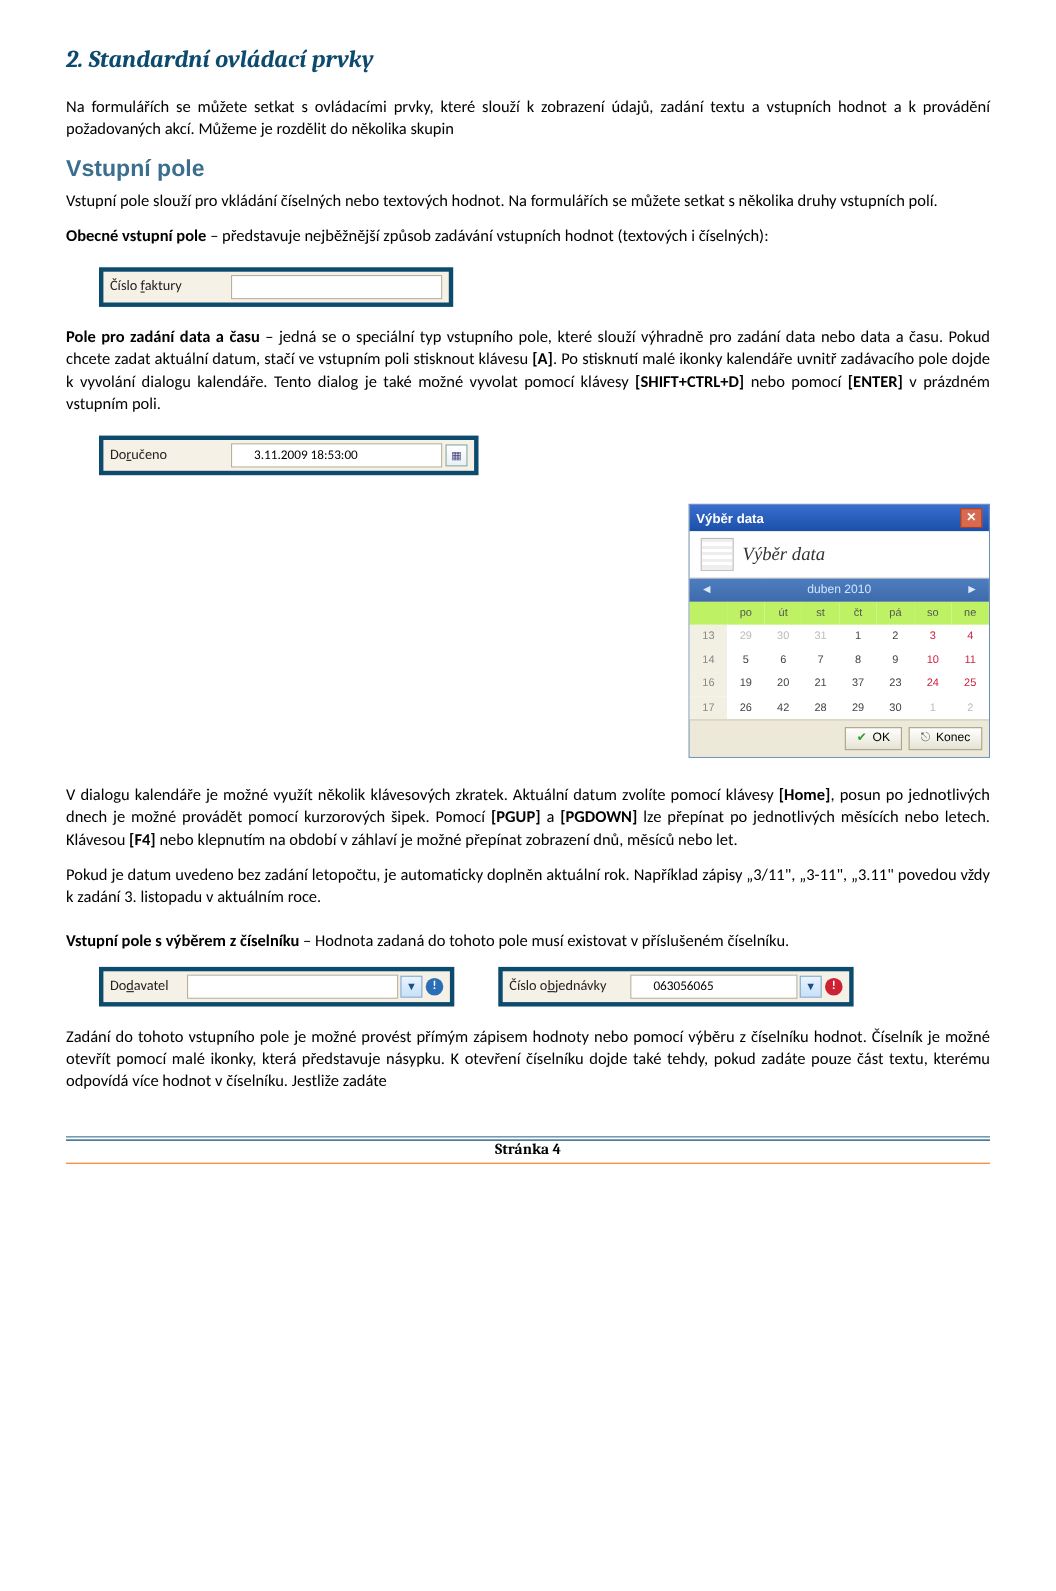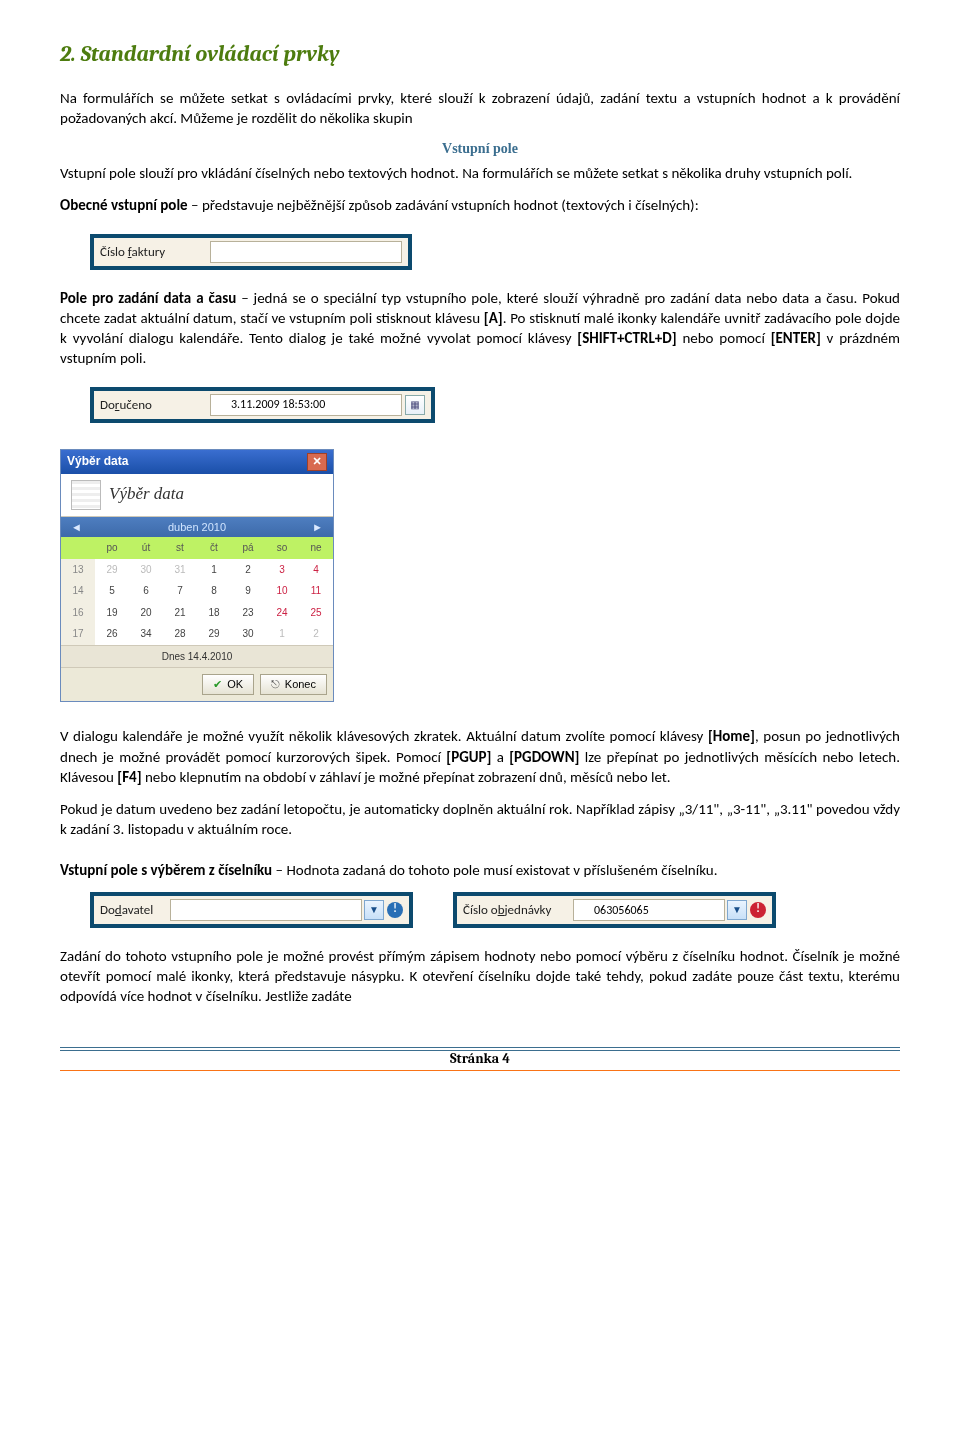--- a/index.html
+++ b/index.html
@@ -6,34 +6,33 @@
     font-family: Calibri, "Segoe UI", Arial, sans-serif;
     font-size: 15px;
     color: #000;
     margin: 0;
     padding: 40px 60px 20px 60px;
     width: 840px;
     background: #fff;
     line-height: 1.35;
   }
   h2.section-title {
-    color: #4d7c0f;
+    color: #0c4a6e;
     font-family: Cambria, Georgia, serif;
     font-size: 22px;
     font-style: italic;
     font-weight: bold;
     margin: 0 0 18px 0;
   }
   h3.sub-title {
     color: #3b6e8f;
-    font-family: Liberation Serif, serif;
-    font-size: 14px;
+    font-family: Liberation Sans, sans-serif;
+    font-size: 21px;
     font-weight: bold;
     margin: 10px 0 4px 0;
-    text-align: center;
   }
   p { margin: 0 0 12px 0; text-align: justify; }
   .field-mock {
     display: inline-flex;
     align-items: center;
     background: #f6f1e6;
     border: 4px solid #0c4a6e;
     padding: 3px 6px;
     font-size: 13px;
     margin: 6px 0 18px 30px;
@@ -155,21 +154,21 @@
     margin-top: 40px;
     text-align:center;
     font-weight:bold;
     font-size:14px;
     font-family: Cambria, Georgia, serif;
     position:relative;
   }
   .page-footer::before, .page-footer::after {
     content:""; position:absolute;left:0;right:0;height:1px;background:#3b6e8f;
   }
-  .cal-wrap { display:flex;justify-content:flex-start;margin-bottom:24px; }
+  .cal-wrap { display:flex;justify-content:flex-end;margin-bottom:24px; }
   .date-row { display:flex; align-items:flex-start; }
   .underline { text-decoration: underline; }
 </style>
 </head>
 <body>
 
 
 
 <h2 class="section-title">2. Standardní ovládací prvky</h2>
 
@@ -246,38 +245,37 @@
             <td>8</td>
             <td>9</td>
             <td class="we">10</td>
             <td class="we">11</td>
           </tr>
           <tr>
             <td class="wk">16</td>
             <td>19</td>
             <td>20</td>
             <td>21</td>
-            <td>18</td>
+            <td>37</td>
             <td>23</td>
             <td class="we">24</td>
             <td class="we">25</td>
           </tr>
           <tr>
             <td class="wk">17</td>
             <td>26</td>
-            <td>34</td>
+            <td>42</td>
             <td>28</td>
             <td>29</td>
             <td>30</td>
             <td class="dim">1</td>
             <td class="dim">2</td>
           </tr>
         </tbody>
   </table>
-  <div class="cal-today">Dnes 14.4.2010</div>
   <div class="cal-buttons">
     <span class="cal-btn">
           <span class="ic ok-ic">✔</span>
           <span>OK</span>
         </span>
     <span class="cal-btn">
           <span class="ic kon-ic">⎋</span>
           <span>Konec</span>
         </span>
   </div>

